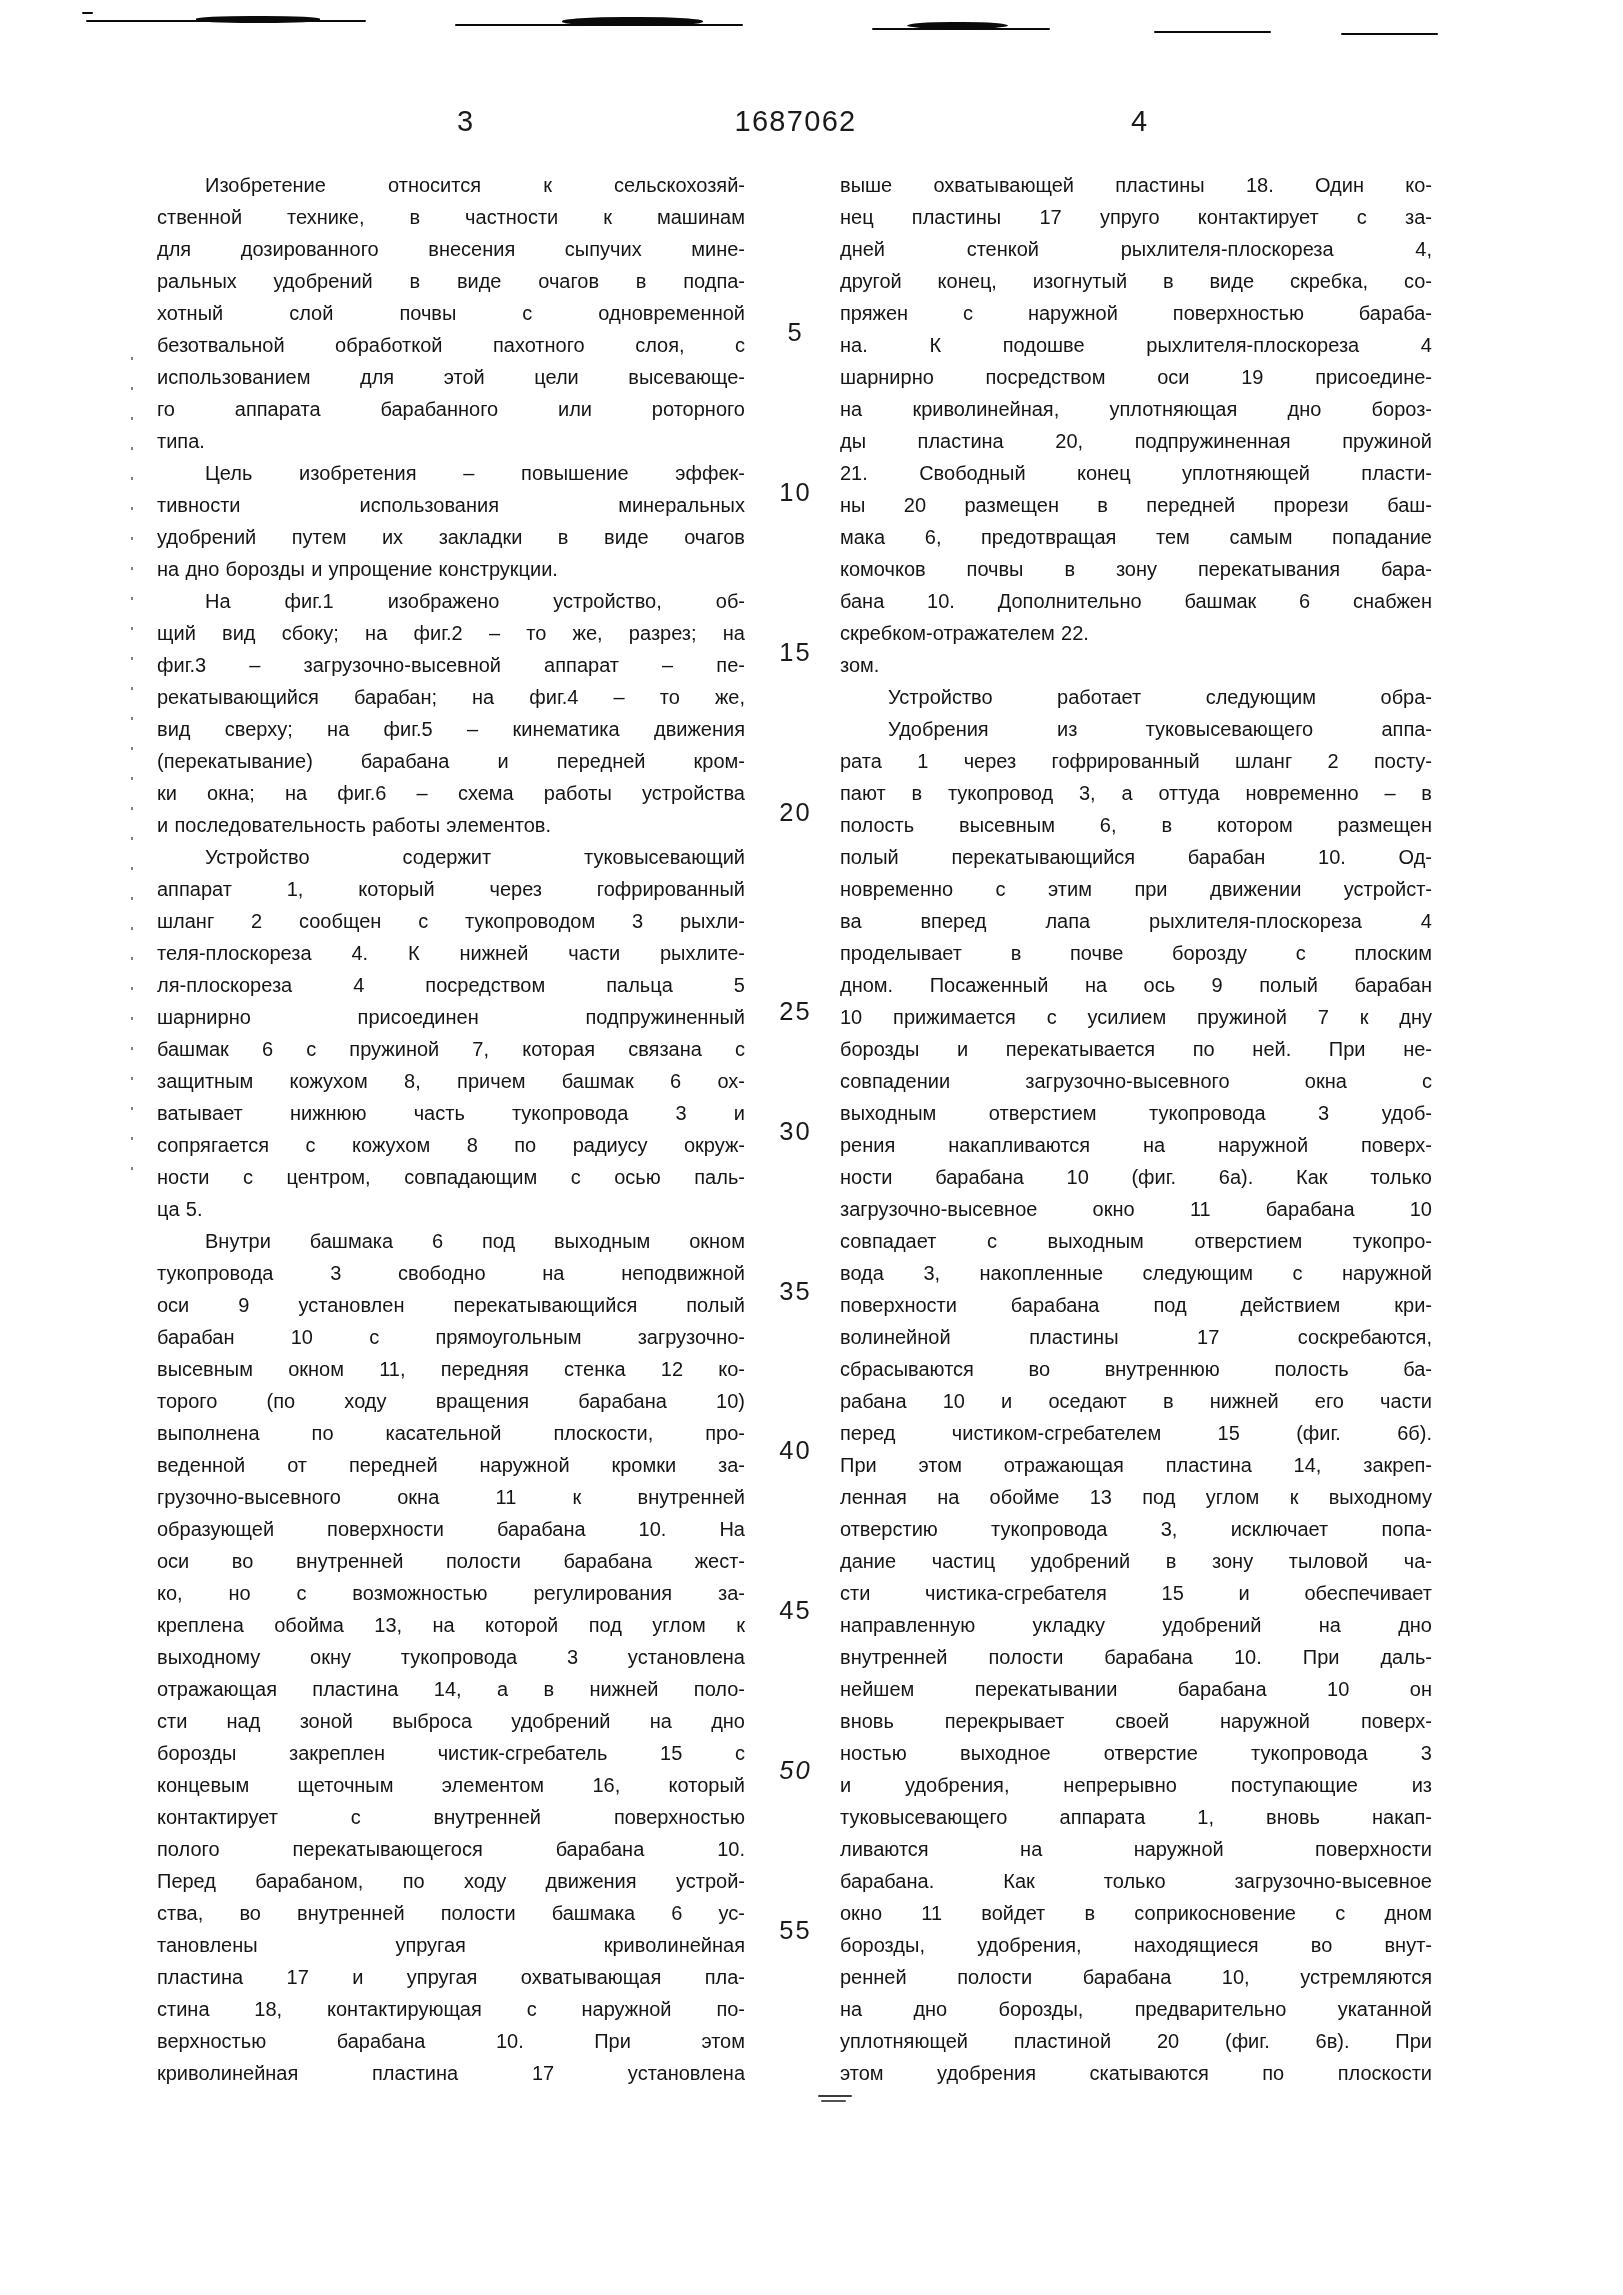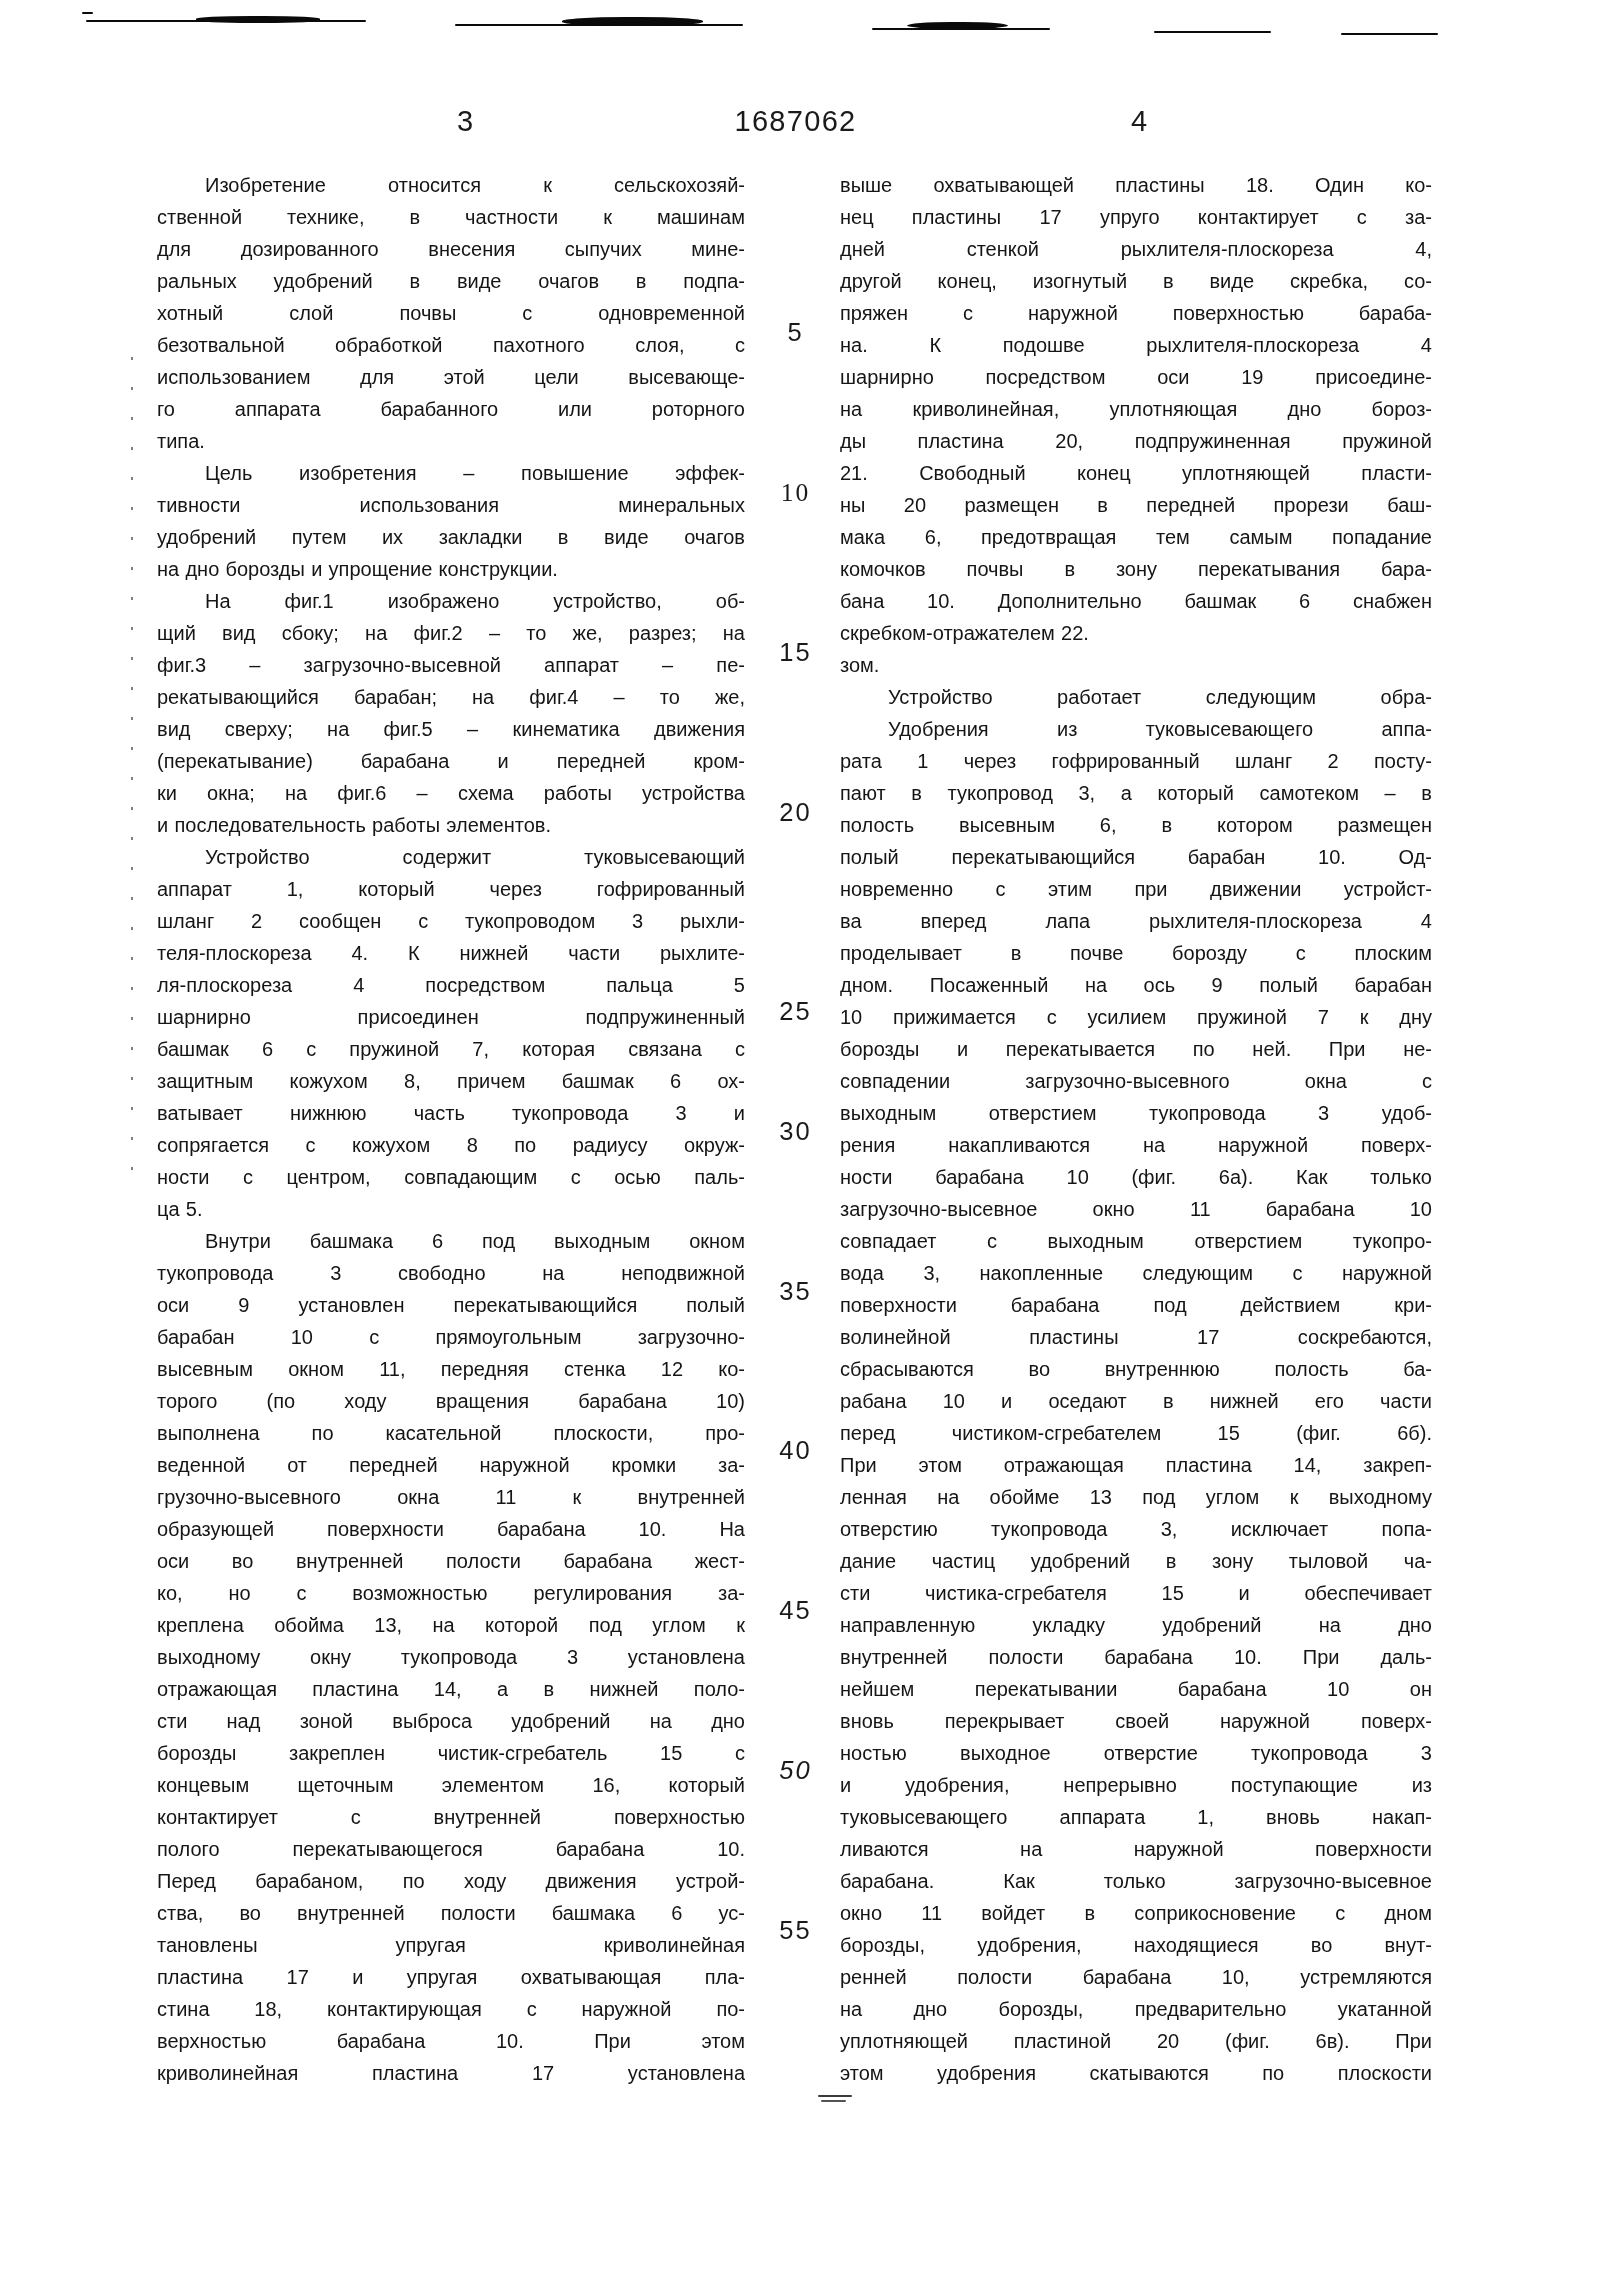--- a/index.html
+++ b/index.html
@@ -140,21 +140,21 @@
       <div class="line">21. Свободный конец уплотняющей пласти-</div>
       <div class="line">ны 20 размещен в передней прорези баш-</div>
       <div class="line">мака 6, предотвращая тем самым попадание</div>
       <div class="line">комочков почвы в зону перекатывания бара-</div>
       <div class="line">бана 10. Дополнительно башмак 6 снабжен</div>
       <div class="line end">скребком-отражателем 22.</div>
       <div class="line end">зом.</div>
       <div class="line indent">Устройство работает следующим обра-</div>
       <div class="line indent">Удобрения из туковысевающего аппа-</div>
       <div class="line">рата 1 через гофрированный шланг 2 посту-</div>
-      <div class="line">пают в тукопровод 3, а который самотеком – в</div>
+      <div class="line">пают в тукопровод 3, а оттуда новременно – в</div>
       <div class="line">полость высевным 6, в котором размещен</div>
       <div class="line">полый перекатывающийся барабан 10. Од-</div>
       <div class="line">новременно с этим при движении устройст-</div>
       <div class="line">ва вперед лапа рыхлителя-плоскореза 4</div>
       <div class="line">проделывает в почве борозду с плоским</div>
       <div class="line">дном. Посаженный на ось 9 полый барабан</div>
       <div class="line">10 прижимается с усилием пружиной 7 к дну</div>
       <div class="line">борозды и перекатывается по ней. При не-</div>
       <div class="line">совпадении загрузочно-высевного окна с</div>
       <div class="line">выходным отверстием тукопровода 3 удоб-</div>
@@ -185,21 +185,21 @@
       <div class="line">окно 11 войдет в соприкосновение с дном</div>
       <div class="line">борозды, удобрения, находящиеся во внут-</div>
       <div class="line">ренней полости барабана 10, устремляются</div>
       <div class="line">на дно борозды, предварительно укатанной</div>
       <div class="line">уплотняющей пластиной 20 (фиг. 6в). При</div>
       <div class="line">этом удобрения скатываются по плоскости</div>
     </div>
 
   <div id="gutter">
       <div class="gutter-num" style="top: 317px;">5</div>
-      <div class="gutter-num" style="top: 477px; font-family: Liberation Serif, serif;">10</div>
+      <div class="gutter-num" style="top: 477px;">10</div>
       <div class="gutter-num" style="top: 637px;">15</div>
       <div class="gutter-num" style="top: 797px;">20</div>
       <div class="gutter-num" style="top: 956px; margin-top: 40px;">25</div>
       <div class="gutter-num" style="top: 1116px;">30</div>
       <div class="gutter-num" style="top: 1276px;">35</div>
       <div class="gutter-num" style="top: 1435px;">40</div>
       <div class="gutter-num" style="top: 1595px;">45</div>
       <div class="gutter-num" style="top: 1755px; font-style: italic;">50</div>
       <div class="gutter-num" style="top: 1915px;">55</div>
     </div>

